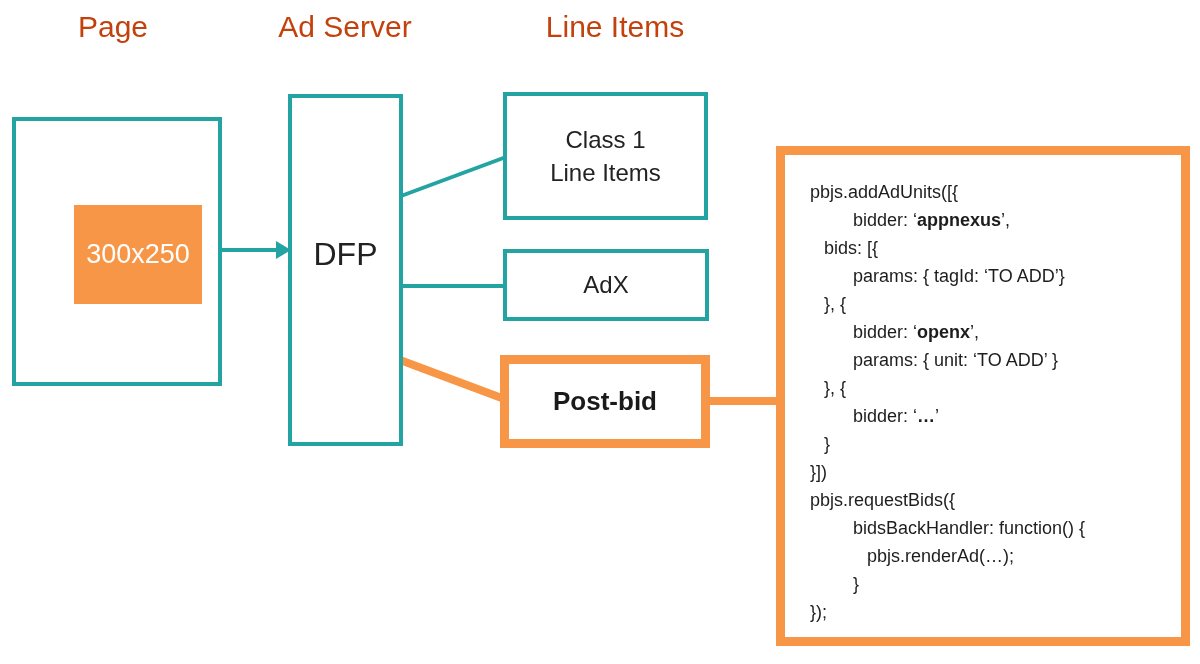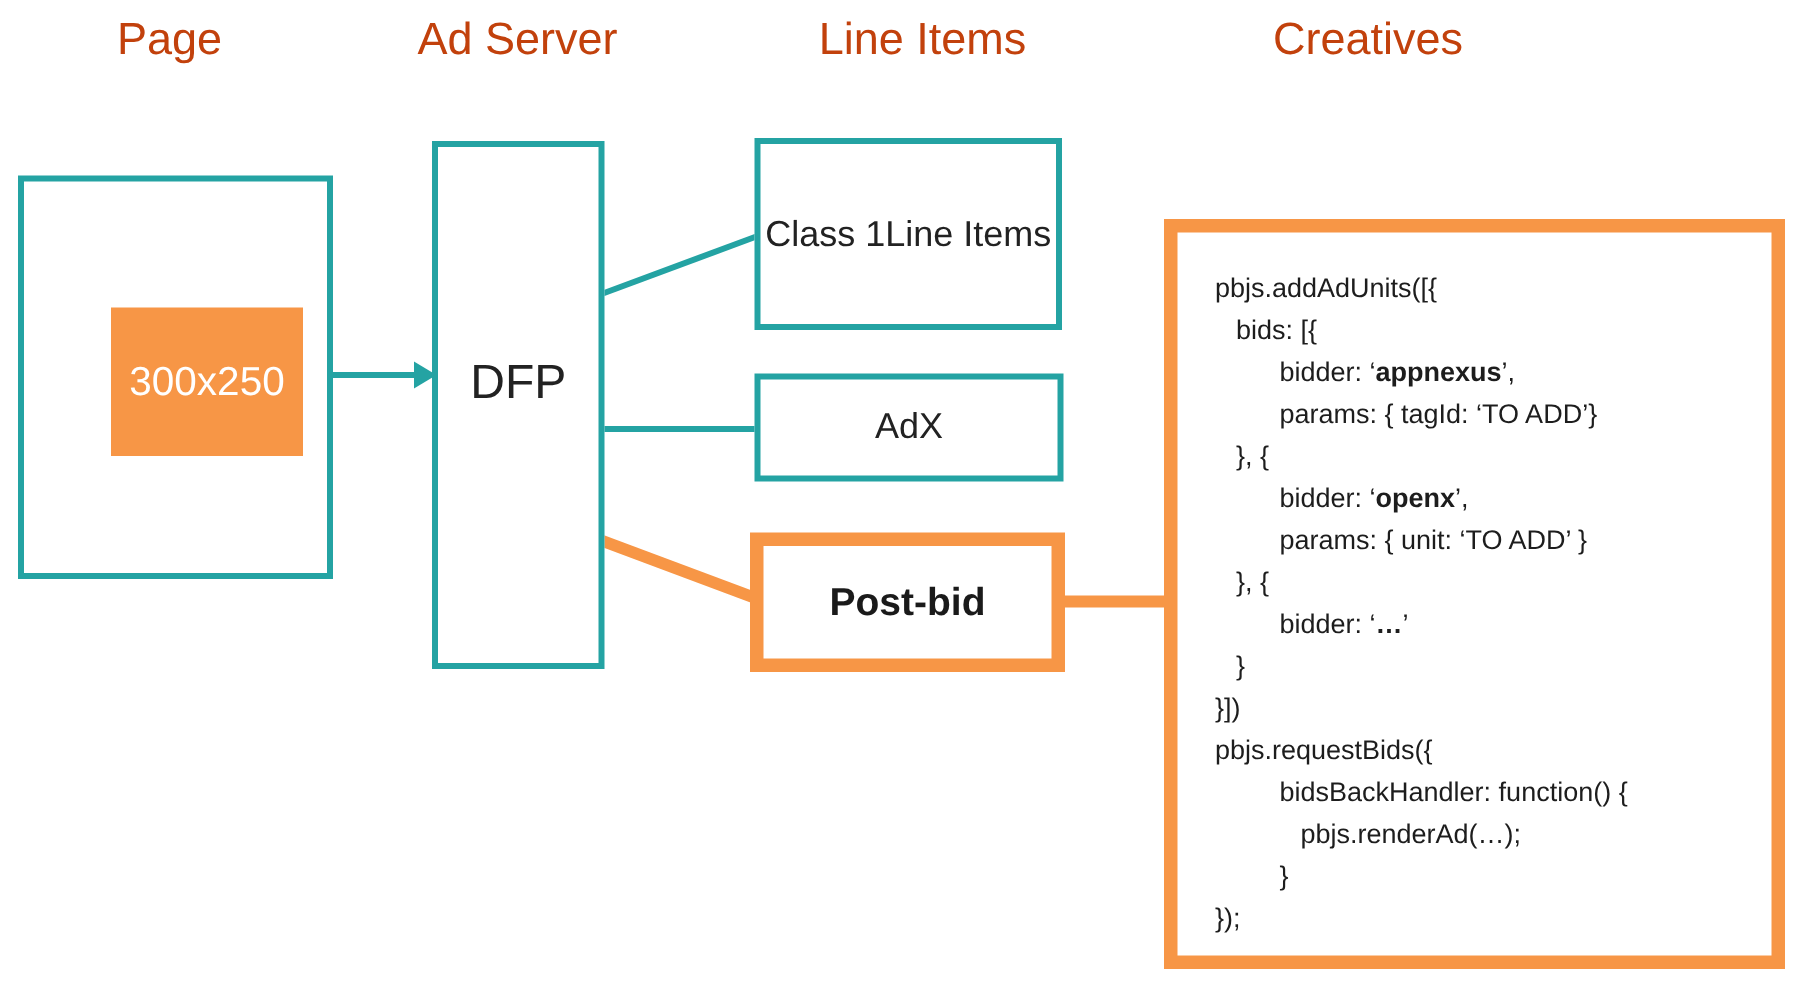--- a/index.html
+++ b/index.html
@@ -40,21 +40,21 @@
   }
   .ad-slot span { color: #ffffff; font-size: 27px; }
 
   .dfp-box { left: 288px; top: 94px; width: 115px; height: 352px; }
   .dfp-box span {
     position: absolute; left: 0; top: 141px; width: 100%;
     text-align: center; font-size: 32px; color: #222222; line-height: 30px;
   }
 
   .class1-box { left: 503px; top: 92px; width: 205px; height: 128px;
-    display: flex; flex-direction: row; align-items: center; justify-content: center; }
+    display: flex; flex-direction: column; align-items: center; justify-content: center; }
   .class1-box div { font-size: 24px; line-height: 33px; color: #222222; text-align: center; }
 
   .adx-box { left: 503px; top: 249px; width: 206px; height: 72px;
     display: flex; align-items: center; justify-content: center; }
   .adx-box span { font-size: 24px; color: #222222; }
 
   .postbid-box { left: 500px; top: 355px; width: 210px; height: 93px;
     display: flex; align-items: center; justify-content: center; }
   .postbid-box span { font-size: 26px; font-weight: bold; color: #1a1a1a; }
 
@@ -71,21 +71,20 @@
   .indent-3 { padding-left: 57px; }
 </style>
 </head>
 <body>
 
 <div class="canvas">
 
   <div class="heading" id="h-page">Page</div>
   <div class="heading" id="h-adserver">Ad Server</div>
   <div class="heading" id="h-lineitems">Line Items</div>
-  <div class="heading" id="h-creatives">Creatives</div>
 
   <svg class="connectors" width="1200" height="664" viewBox="0 0 1200 664">
     <line x1="198" y1="250" x2="276" y2="250" stroke="#24a3a3" stroke-width="4"></line>
     <polygon points="276,241 291,250 276,259" fill="#24a3a3"></polygon>
     <line x1="401" y1="196" x2="506" y2="157" stroke="#24a3a3" stroke-width="4"></line>
     <line x1="401" y1="286" x2="506" y2="286" stroke="#24a3a3" stroke-width="4"></line>
     <line x1="400" y1="360" x2="507" y2="400" stroke="#f79646" stroke-width="8"></line>
     <line x1="706" y1="401" x2="780" y2="401" stroke="#f79646" stroke-width="8"></line>
   </svg>
 
@@ -108,22 +107,22 @@
     <span>AdX</span>
   </div>
 
   <div class="box orange-border postbid-box">
     <span>Post-bid</span>
   </div>
 
   <div class="box orange-border code-box">
     <div class="code">
         <div class="code-line indent-0"><span>pbjs.addAdUnits([{</span></div>
+        <div class="code-line indent-2"><span>bidder: ‘</span><span class="b">appnexus</span><span>’,</span></div>
         <div class="code-line indent-1"><span>bids: [{</span></div>
-        <div class="code-line indent-2"><span>bidder: ‘</span><span class="b">appnexus</span><span>’,</span></div>
         <div class="code-line indent-2"><span>params: { tagId: ‘TO ADD’}</span></div>
         <div class="code-line indent-1"><span>}, {</span></div>
         <div class="code-line indent-2"><span>bidder: ‘</span><span class="b">openx</span><span>’,</span></div>
         <div class="code-line indent-2"><span>params: { unit: ‘TO ADD’ }</span></div>
         <div class="code-line indent-1"><span>}, {</span></div>
         <div class="code-line indent-2"><span>bidder: ‘</span><span class="b">…</span><span>’</span></div>
         <div class="code-line indent-1"><span>}</span></div>
         <div class="code-line indent-0"><span>}])</span></div>
         <div class="code-line indent-0"><span>pbjs.requestBids({</span></div>
         <div class="code-line indent-2"><span>bidsBackHandler: function() {</span></div>

